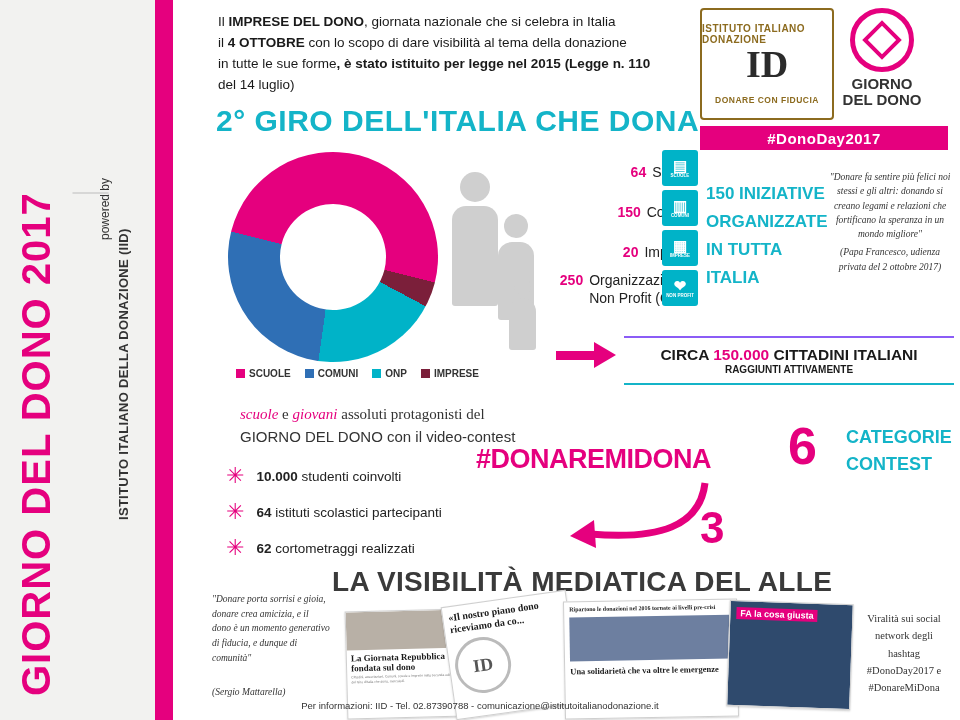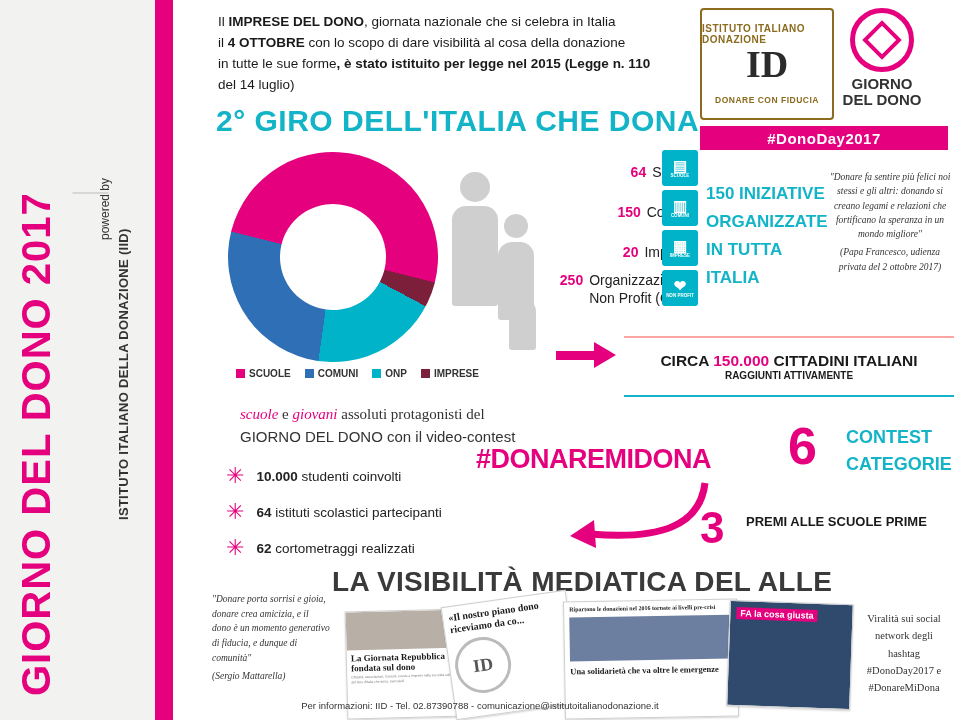--- a/index.html
+++ b/index.html
@@ -76,22 +76,22 @@
 
   
   .quote-pope{position:absolute;left:826px;top:170px;width:128px;font-size:9.5px;line-height:1.5;color:#333;
       font-family:"Liberation Serif",serif;font-style:italic;text-align:center;}
 
   
   .arrow1{position:absolute;left:556px;top:340px;width:64px;height:30px;}
   .arrow1 .shaft{position:absolute;left:0;top:11px;width:40px;height:9px;background:#e5007e;}
   .arrow1 .head{position:absolute;left:38px;top:2px;width:0;height:0;border-top:13px solid transparent;
       border-bottom:13px solid transparent;border-left:22px solid #e5007e;}
-  .citizens{position:absolute;left:624px;top:336px;width:330px;padding:14px 0;
-      border-top:2px solid #fca5a5;border-bottom:2px solid #14b4c8;text-align:center;}
+  .citizens{position:absolute;left:624px;top:336px;width:330px;padding:8px 0;
+      border-top:2px solid #8b5cf6;border-bottom:2px solid #14b4c8;text-align:center;}
   .citizens .l1{font-size:15.5px;font-weight:bold;color:#1a1a1a;}
   .citizens .l1 b{color:#e5007e;}
   .citizens .l2{font-size:10px;font-weight:bold;color:#1a1a1a;}
 
   
   .scuole-line{position:absolute;left:240px;top:404px;width:310px;font-size:15px;color:#333;line-height:1.45;
       font-family:"Liberation Serif",serif;}
   .scuole-line .pink{color:#e5007e;font-style:italic;}
   .scuole-line .gdd{font-family:"Liberation Sans",sans-serif;}
 
@@ -143,21 +143,21 @@
     <span>GIORNO DEL DONO 2017</span>
   </div>
   <div class="vsub">
     <div class="pw">powered by</div>
     <div class="iid">ISTITUTO ITALIANO DELLA DONAZIONE (IID)</div>
   </div>
   <div class="vdiv"></div>
 
   <div class="intro">
     <span>Il </span><b>IMPRESE DEL DONO</b><span>, giornata nazionale che si celebra in Italia</span><br>
-    <span>il </span><b>4 OTTOBRE</b><span> con lo scopo di dare visibilità al cosa della donazione</span><br>
+    <span>il </span><b>4 OTTOBRE</b><span> con lo scopo di dare visibilità al tema della donazione</span><br>
     <span>in tutte le sue forme</span><b>, è stato istituito per legge nel 2015 (Legge n. 110</b><br>
     <span>del 14 luglio)</span>
   </div>
 
   <div class="logos">
     <div class="logo-iid">
       <div class="ring">ISTITUTO ITALIANO DONAZIONE</div>
       <div class="idbig">ID</div>
       <div class="fid">DONARE CON FIDUCIA</div>
     </div>
@@ -290,33 +290,32 @@
   </div>
 
   <div class="hashtag">#DONAREMIDONA</div>
   <svg class="curve" viewBox="0 0 150 70">
     <path d="M145 5 C140 48 100 62 30 56" stroke="#e5007e" stroke-width="7" fill="none"></path>
     <polygon points="34,42 10,58 36,70" fill="#e5007e"></polygon>
   </svg>
 
   <div class="six">6</div>
   <div class="six-txt">
+    <div>CATEGORIE</div>
     <div>CONTEST</div>
-    <div>CATEGORIE</div>
   </div>
   <div class="three">3</div>
   <div class="three-txt">
-    <div>PREMI ALLE SCUOLE PRIME</div>
   </div>
 
   <div class="visib">LA VISIBILITÀ MEDIATICA DEL ALLE</div>
 
   <div class="quote-matt">
     <div>"Donare porta sorrisi e gioia, donare crea amicizia, e il dono è un momento generativo di fiducia, e dunque di comunità"</div>
-    <div style="margin-top:3px;">(Sergio Mattarella)</div>
+    <div style="margin-top:19px;">(Sergio Mattarella)</div>
   </div>
 
   <div class="clips">
     <div class="clip" style="left:10px;top:14px;width:116px;height:106px;transform:rotate(-1.5deg);">
       <div style="width:100%;height:38px;background:#b8b0a6;"></div>
       <div class="hdl" style="font-size:9px;padding:3px 4px 1px;line-height:1.15;">La Giornata Repubblica fondata sul dono</div>
       <div class="body" style="padding:0 4px;">Cittadini, associazioni, Comuni, scuole e imprese nella seconda edizione del Giro d'Italia che dona, mercoledì.</div>
     </div>
     <div class="clip" style="left:112px;top:2px;width:124px;height:112px;transform:rotate(-8deg);">
       <div class="hdl" style="font-size:10px;padding:5px 5px 2px;line-height:1.15;">«Il nostro piano dono riceviamo da co...</div>

